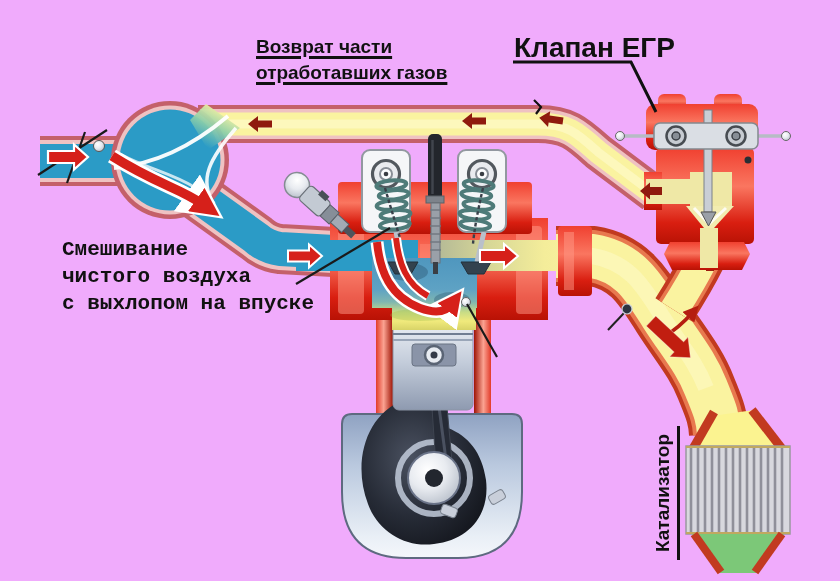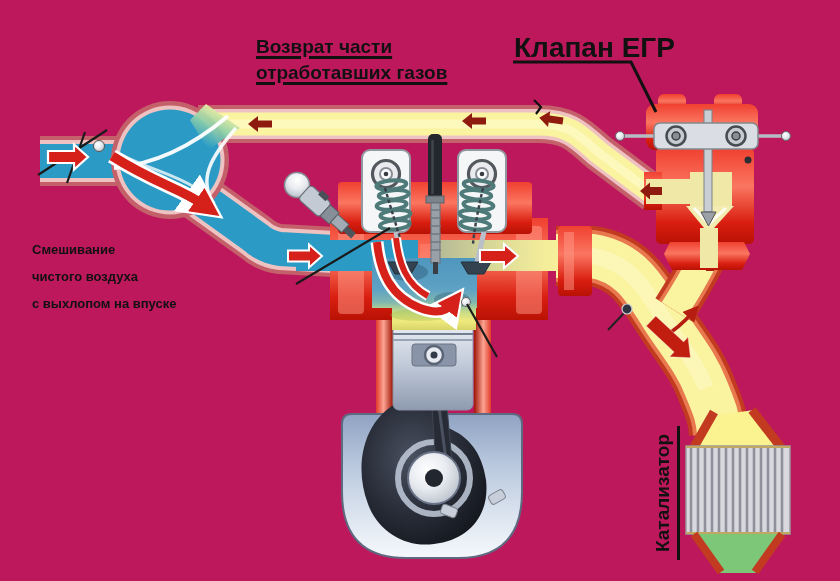--- a/index.html
+++ b/index.html
@@ -1,23 +1,23 @@
 <!DOCTYPE html>
 <html style="--air-blue: #2B9BC6; --exhaust-yellow: #FAF3A0; --pipe-border-pink: #C4606A; --pipe-border-light: #EFC2C2; --exhaust-pipe-border: #C23A20; --exhaust-pipe-inner: #E8794F; --engine-red: #E6281B; --arrow-red: #D6201A; --arrow-dark-red: #8F1A0E; --exhaust-arrow-red: #C11E10; --catalyst-green: #7CC878; --metal-gray: #C7CDD8; --label-ink: #111111;"><head>
 <meta charset="utf-8">
 <style>
   html,body{margin:0;padding:0;background:#fff;}
-  .stage{position:relative;width:840px;height:581px;background:#be185d;overflow:hidden;
+  .stage{position:relative;width:840px;height:581px;background:#f0abfc;overflow:hidden;
          font-family:"Liberation Sans", sans-serif;}
   .stage svg{position:absolute;left:0;top:0;}
   .lbl{position:absolute;color:#111;font-weight:bold;white-space:pre-line;}
   .lbl-return{left:256px;top:34px;font-size:19px;line-height:26px;
               text-decoration:underline;text-decoration-thickness:2.5px;text-underline-offset:3px;}
   .lbl-egr{left:514px;top:32px;font-size:28px;}
-  .lbl-mix{left:32px;top:236px;font-size:13px;line-height:27px;}
+  .lbl-mix{left:62px;top:236px;font-size:21px;line-height:27px;font-family:Liberation Mono, monospace;}
   .lbl-cat{left:652px;top:560px;width:134px;height:24px;font-size:19px;text-align:center;
            transform:rotate(-90deg);transform-origin:0 0;
            border-bottom:3px solid #111;padding-bottom:1px;}
 </style>
 </head>
 <body>
 
 <div class="stage">
 
 <svg width="840" height="581" viewBox="0 0 840 581">

